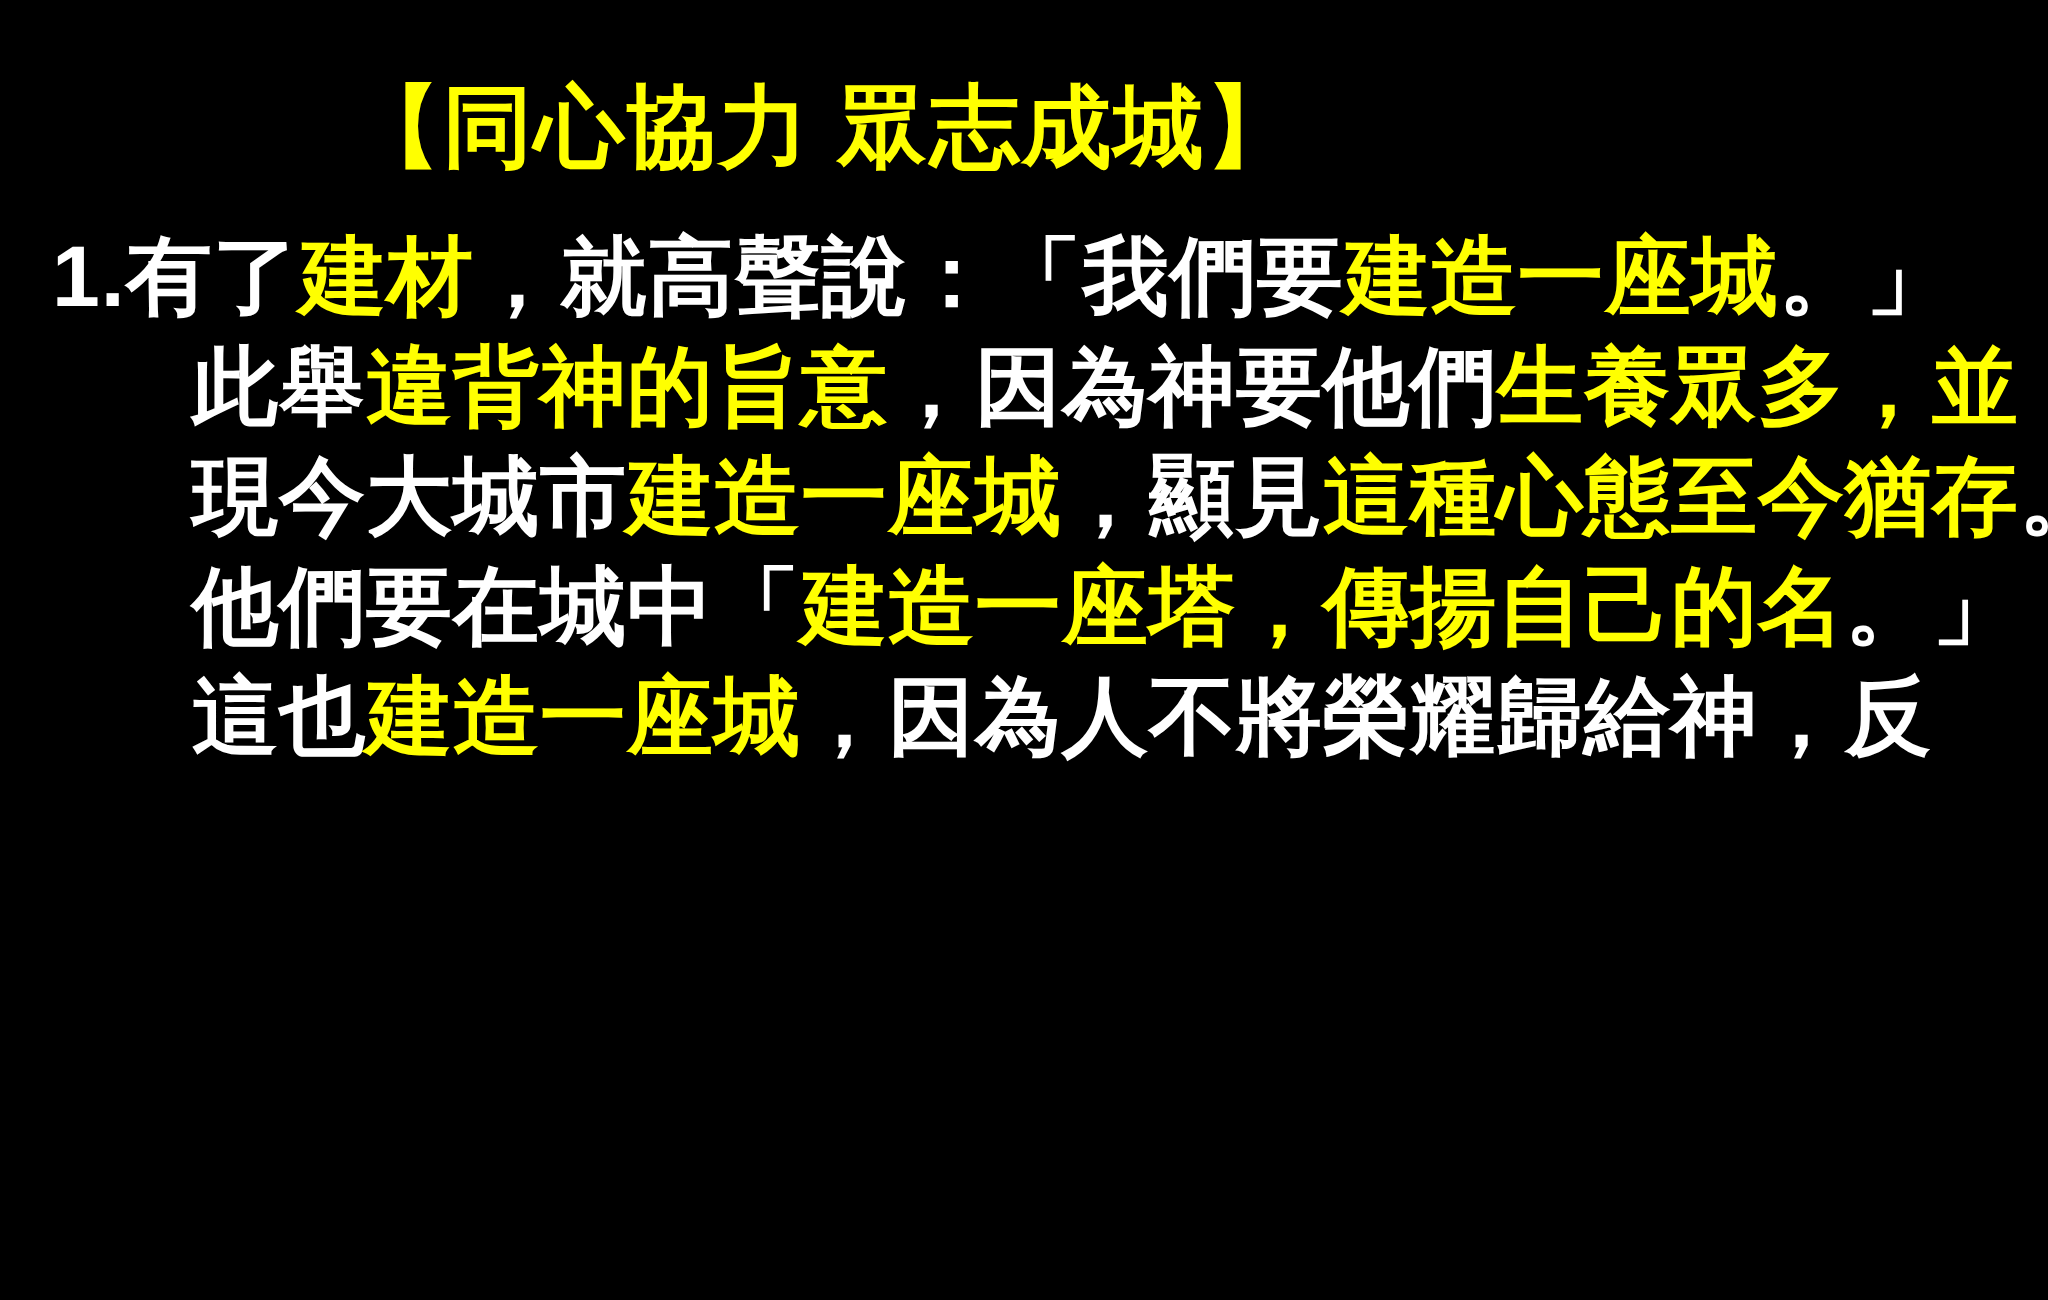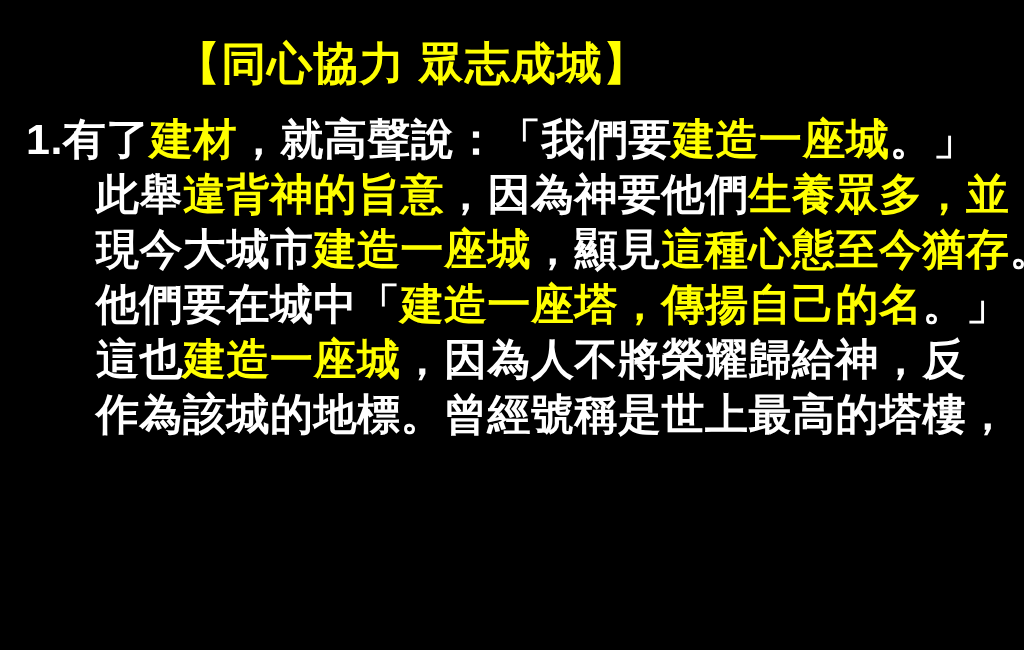--- a/index.html
+++ b/index.html
@@ -59,17 +59,14 @@
     </div>
     <div class="line">
       <span class="run">現今大城市</span><span class="run hl">建造一座城</span><span class="run">，顯見</span><span class="run hl">這種心態至今猶存</span><span class="run">。</span>
     </div>
     <div class="line">
       <span class="run">他們要在城中「</span><span class="run hl">建造一座塔，傳揚自己的名</span><span class="run">。」</span>
     </div>
     <div class="line">
       <span class="run">這也</span><span class="run hl">建造一座城</span><span class="run">，因為人不將榮耀歸給神，反</span>
     </div>
-    <div class="line">
-      <span class="run">作為該城的地標。曾經號稱是世上最高的塔樓，</span>
-    </div>
   </div>
 </div>
 
 </body></html>

